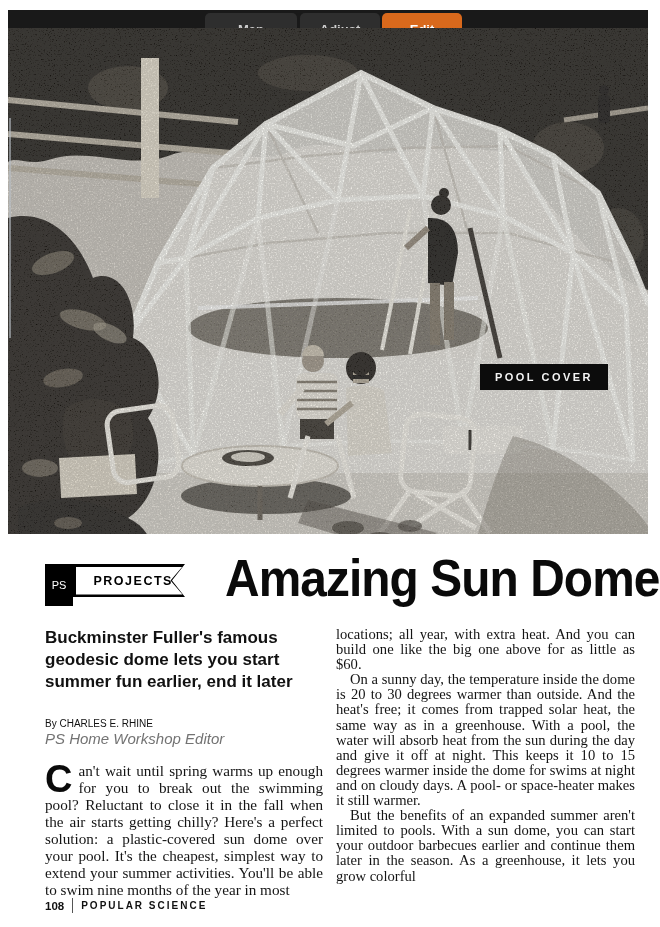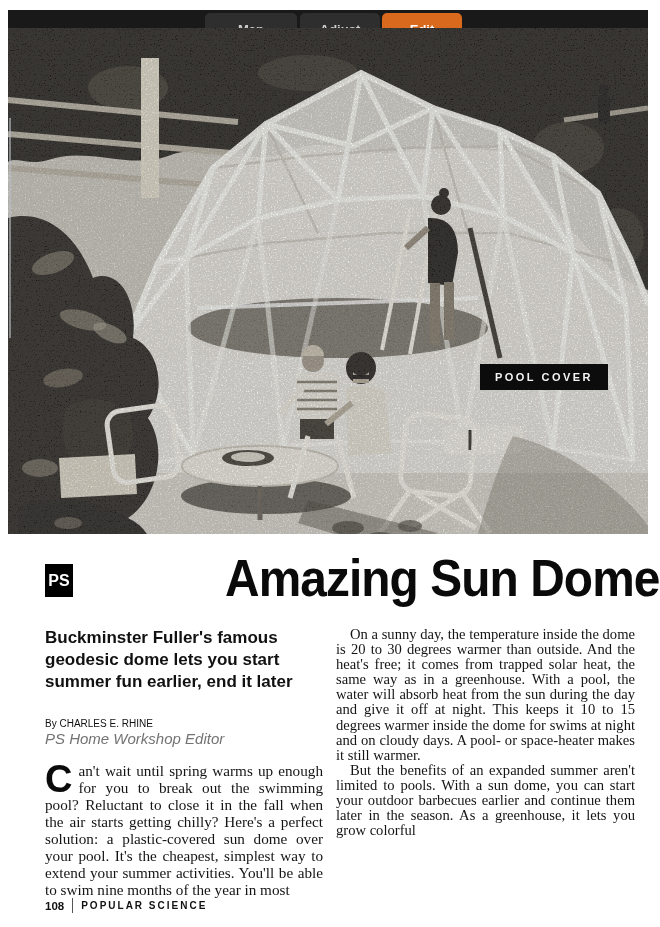--- a/index.html
+++ b/index.html
@@ -17,21 +17,21 @@
   
   .photo{position:absolute;left:8px;top:28px;width:640px;height:506px;background:#cac5bc;overflow:hidden;}
   .photo svg{display:block;width:640px;height:506px;}
   .pool-label{position:absolute;left:472px;top:336px;width:128px;height:26px;background:#0c0c0c;
       color:#f4f4f4;font-size:11px;font-weight:bold;letter-spacing:2.5px;text-align:center;line-height:26px;}
   .scan-line{position:absolute;left:1px;top:90px;width:2px;height:220px;background:#b9c0c7;opacity:.6;}
 
   
   .headline-row{position:absolute;left:45px;top:560px;width:600px;height:56px;}
   .ps-badge{position:absolute;left:0;top:4px;height:33px;display:flex;}
-  .ps-box{width:28px;height:33px;background:#000;color:#fff;font-size:16px;font-weight:bold;
+  .ps-box{width:28px;height:42px;background:#000;color:#fff;font-size:11px;font-weight:normal;
           display:flex;align-items:center;justify-content:center;}
   .flag{position:relative;width:112px;height:33px;}
   .flag-outer{position:absolute;inset:0;background:#000;
       clip-path:polygon(0 0,100% 0,calc(100% - 13px) 50%,100% 100%,0 100%);}
   .flag-inner{position:absolute;inset:2.5px;background:#fff;
       clip-path:polygon(0 0,100% 0,calc(100% - 12px) 50%,100% 100%,0 100%);
       display:flex;align-items:center;}
   .flag-inner span{margin-left:18px;font-size:12.5px;font-weight:bold;letter-spacing:1.5px;color:#000;}
   .headline{position:absolute;left:180px;top:-12px;margin:0;font-size:52px;font-weight:bold;
       letter-spacing:-1px;color:#0a0a0a;white-space:nowrap;transform:scaleX(.92);transform-origin:left;}
@@ -240,32 +240,39 @@
       <rect width="640" height="506" filter="url(#gLight)" opacity="0.16"></rect>
     </svg>
 
     <div class="pool-label">POOL COVER</div>
     <div class="scan-line"></div>
   </div>
 
   <div class="headline-row">
     <div class="ps-badge">
       <div class="ps-box">PS</div>
+      <div class="flag">
+        <div class="flag-outer"></div>
+        <div class="flag-inner">
+          <span>PROJECTS</span>
+        </div>
+      </div>
     </div>
     <h1 class="headline">Amazing Sun Dome</h1>
   </div>
 
   <div class="columns">
     <div class="col-left">
       <h2 class="subhead">Buckminster Fuller's famous geodesic dome lets you start summer fun earlier, end it later</h2>
       <div class="byline">By CHARLES E. RHINE</div>
       <div class="byline-title">PS Home Workshop Editor</div>
       <p class="bodytext"><span class="dropcap">C</span><span>an't wait until spring warms up enough for you to break out the swimming pool? Reluctant to close it in the fall when the air starts getting chilly? Here's a perfect solution: a plastic-covered sun dome over your pool. It's the cheapest, simplest way to extend your summer activities. You'll be able to swim nine months of the year in most</span></p>
     </div>
     <div class="col-right bodytext">
+      <p>locations; all year, with extra heat. And you can build one like the big one above for as little as $60.</p>
       <p class="indent">On a sunny day, the temperature inside the dome is 20 to 30 degrees warmer than outside. And the heat's free; it comes from trapped solar heat, the same way as in a greenhouse. With a pool, the water will absorb heat from the sun during the day and give it off at night. This keeps it 10 to 15 degrees warmer inside the dome for swims at night and on cloudy days. A pool- or space-heater makes it still warmer.</p>
       <p class="indent">But the benefits of an expanded summer aren't limited to pools. With a sun dome, you can start your outdoor barbecues earlier and continue them later in the season. As a greenhouse, it lets you grow colorful</p>
     </div>
   </div>
 
   <div class="footer">
     <span class="page-num">108</span>
     <span class="footer-rule"></span>
     <span class="magazine">POPULAR SCIENCE</span>
   </div>

